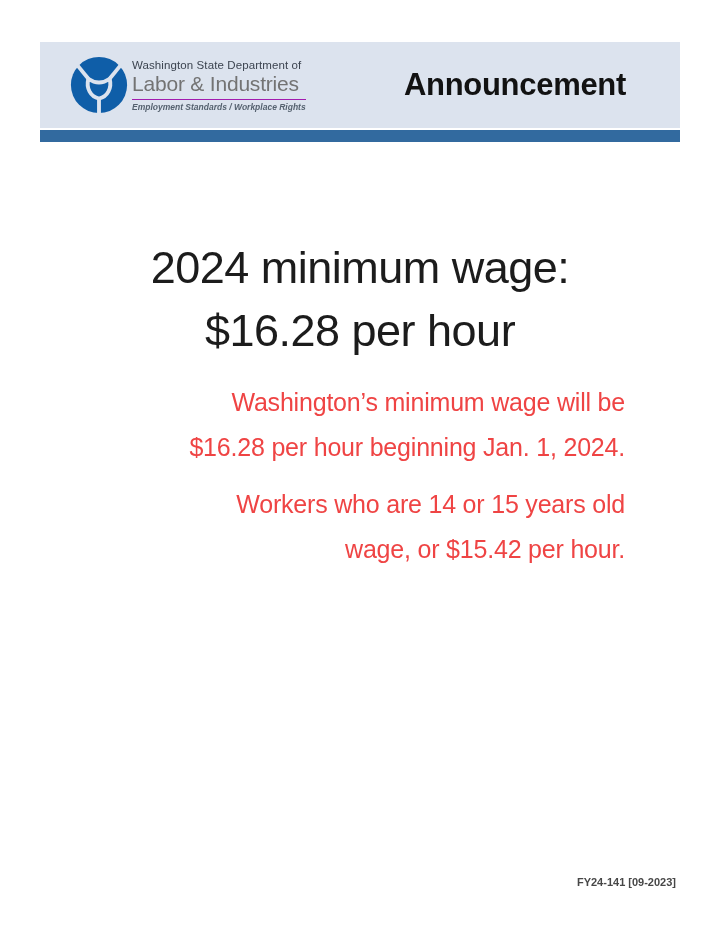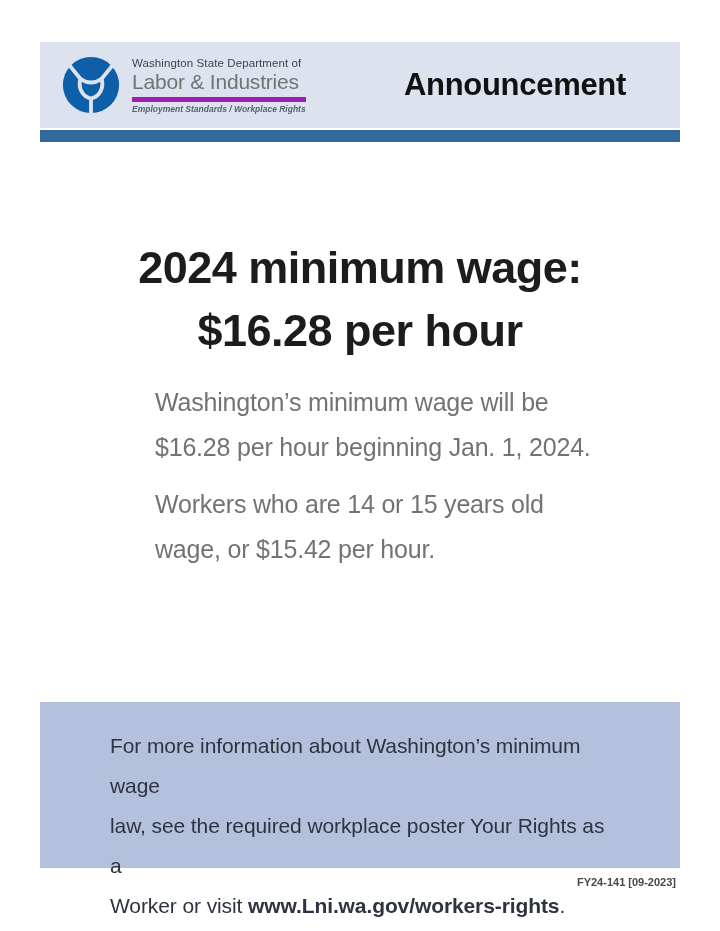--- a/index.html
+++ b/index.html
@@ -17,39 +17,39 @@
     position: absolute;
     left: 40px; top: 42px;
     width: 640px; height: 86px;
     background: #dce3ee;
     display: flex;
     align-items: center;
   }
   .logo-block {
     display: flex;
     align-items: center;
-    gap: 10px;
-    padding-left: 20px;
+    gap: 2px;
+    padding-left: 28px;
   }
   .logo-icon { display: block; line-height: 0; }
   .logo-text { display: inline-block; }
   .logo-dept {
     font-size: 11.5px;
     color: #3c4450;
     letter-spacing: 0.1px;
     margin-bottom: 1px;
   }
   .logo-agency {
     font-size: 21px;
     color: #737373;
     letter-spacing: -0.2px;
     padding-bottom: 3px;
   }
   .logo-tagline {
-    border-top: 5px solid #a21caf;
+    border-top: 1px solid #a21caf;
     padding-top: 2px;
     font-size: 8.5px;
     font-weight: bold;
     font-style: italic;
     color: #55616f;
   }
   .announcement {
     margin-left: auto;
     padding-right: 54px;
     font-size: 31px;
@@ -67,34 +67,35 @@
   }
 
   
   .title {
     position: absolute;
     left: 0; top: 206px;
     width: 720px;
     text-align: center;
     font-size: 45px;
     line-height: 63px;
-    font-weight: bold;
+    font-weight: normal;
     color: #1c1c1c;
     letter-spacing: -0.5px;
   }
 
   
   .body-copy {
     position: absolute;
     left: 155px; top: 380px;
     width: 470px;
     font-size: 25px;
     line-height: 45px;
-    color: #737373;
+    color: #ef4444;
     letter-spacing: -0.2px;
+    text-align: right;
   }
   .body-copy .para + .para { margin-top: 12px; }
 
   
   .footer-box {
     position: absolute;
     left: 40px; top: 702px;
     width: 640px; height: 166px;
     background: #b4c1dc;
     box-sizing: border-box;
@@ -152,21 +153,16 @@
     <div class="para">
       <div>Washington’s minimum wage will be</div>
       <div>$16.28 per hour beginning Jan. 1, 2024.</div>
     </div>
     <div class="para">
       <div>Workers who are 14 or 15 years old</div>
       <div>wage, or $15.42 per hour.</div>
     </div>
   </div>
 
-  <footer class="footer-box">
-    <div>For more information about Washington’s minimum wage</div>
-    <div>law, see the required workplace poster Your Rights as a</div>
-    <div><span>Worker or visit </span><span class="url">www.Lni.wa.gov/workers-rights</span><span>.</span></div>
-  </footer>
 
   <div class="doc-number">FY24-141 [09-2023]</div>
 
 </div>
 
 </body></html>

